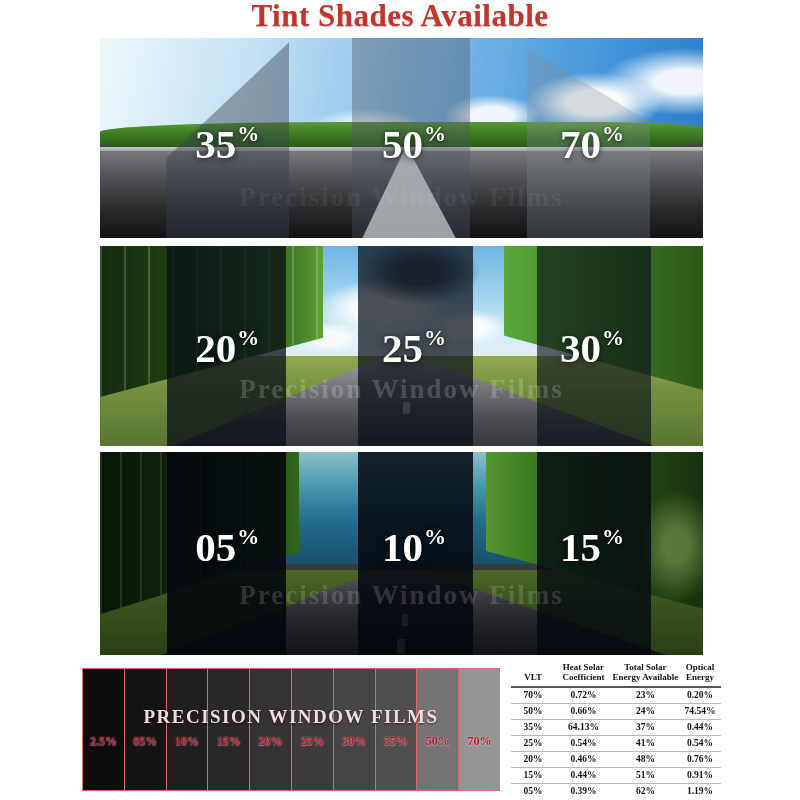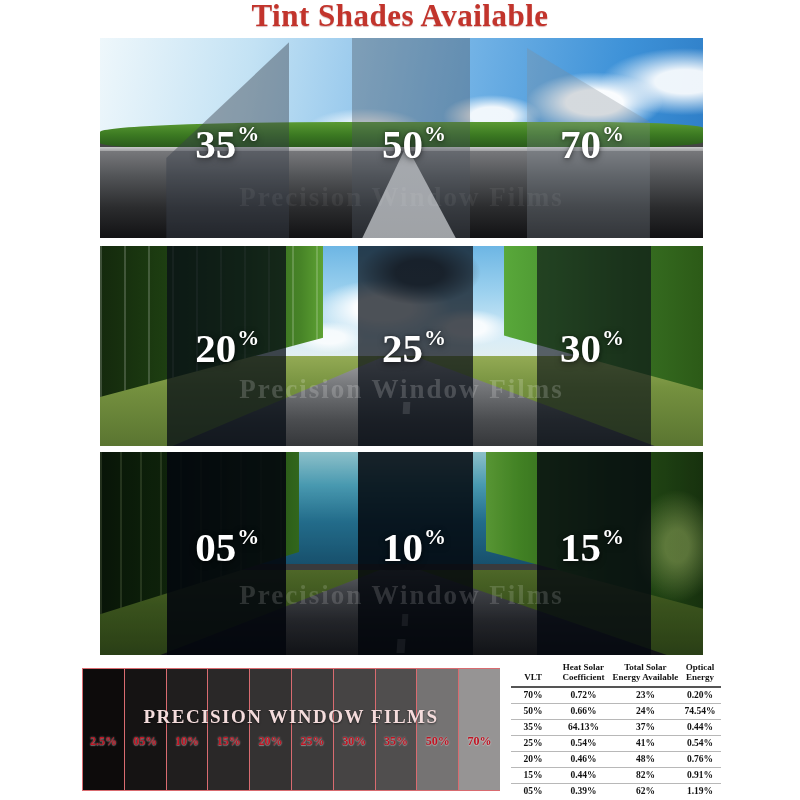--- a/index.html
+++ b/index.html
@@ -273,21 +273,21 @@
       </tr>
       <tr>
         <td>20%</td>
           <td>0.46%</td>
           <td>48%</td>
           <td>0.76%</td>
       </tr>
       <tr>
         <td>15%</td>
           <td>0.44%</td>
-          <td>82%</td>
+          <td>51%</td>
           <td>0.91%</td>
       </tr>
       <tr>
         <td>05%</td>
           <td>0.39%</td>
           <td>62%</td>
           <td>1.19%</td>
       </tr>
 
     </tbody>

